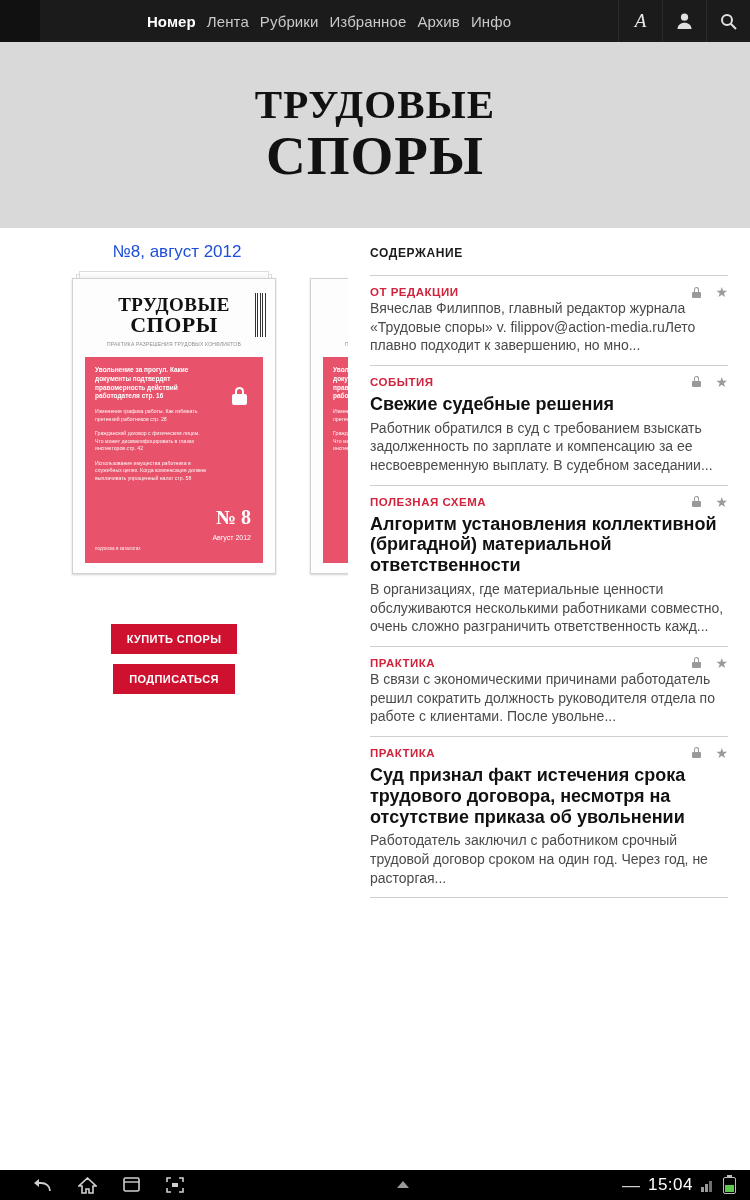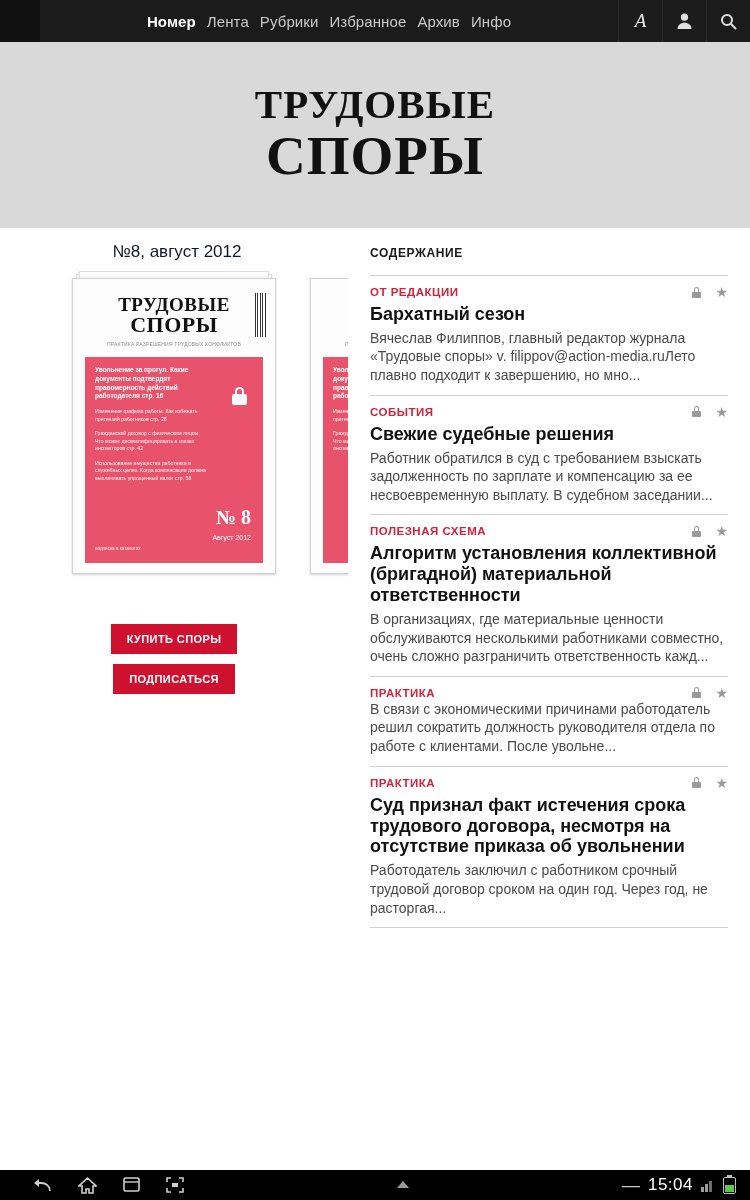--- a/index.html
+++ b/index.html
@@ -82,21 +82,21 @@
   
   .left {
     width: 348px;
     padding-top: 14px;
     position: relative;
     overflow: hidden;
   }
   .issue-date {
     text-align: center;
     font-size: 17px;
-    color: #0f172a;
+    color: #1d4ed8;
     margin-bottom: 16px;
     padding-left: 6px;
   }
   .covers {
     position: relative;
     height: 330px;
   }
   .cover {
     position: absolute;
     top: 0;
@@ -373,21 +373,20 @@
       <div class="toc-head">
         <div class="rubric">ОТ РЕДАКЦИИ</div>
         <div class="icons">
           <span class="ic-lock">
               <span class="s"></span>
               <span class="b"></span>
             </span>
           <span class="ic-star">★</span>
         </div>
       </div>
-      <div class="art-title">Бархатный сезон</div>
       <div class="art-desc">Вячеслав Филиппов, главный редактор журнала «Трудовые споры» v. filippov@action-media.ruЛето плавно подходит к завершению, но мно...</div>
     </div>
 
     <div class="toc-item">
       <div class="toc-head">
         <div class="rubric">СОБЫТИЯ</div>
         <div class="icons">
           <span class="ic-lock">
               <span class="s"></span>
               <span class="b"></span>

